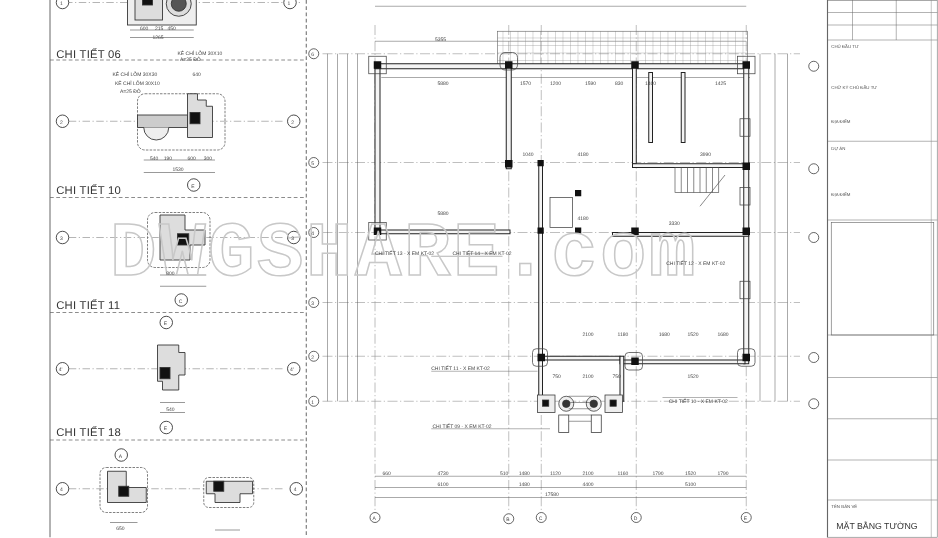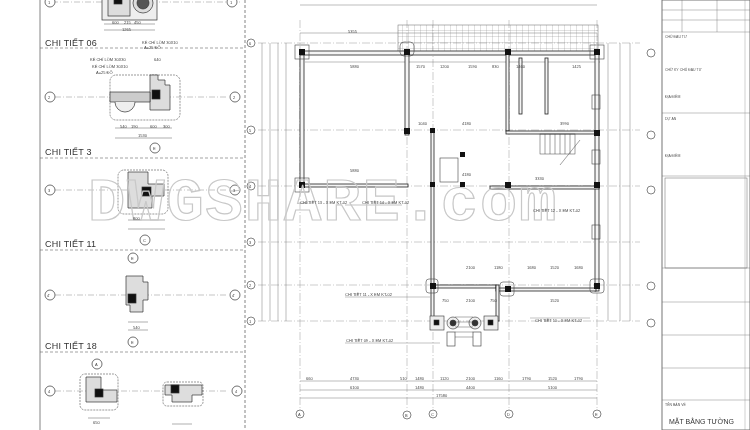--- a/index.html
+++ b/index.html
@@ -260,21 +260,21 @@
     <line x1="662" y1="335" x2="750" y2="335" stroke-width="0.4"></line>
     <line x1="662" y1="368" x2="750" y2="368" stroke-width="0.4"></line>
     <line x1="662" y1="400" x2="750" y2="400" stroke-width="0.4"></line>
   </g>
   <line x1="745" y1="0" x2="745" y2="430" stroke="#888" stroke-width="0.4"></line>
 </svg>
 
 <div class="watermark">DWGSHARE.com</div>
 
 <div class="lbl detail-title" style="left:45px;top:38px;">CHI TIẾT 06</div>
-<div class="lbl detail-title" style="left:45px;top:147px;">CHI TIẾT 3</div>
+<div class="lbl detail-title" style="left:45px;top:147px;">CHI TIẾT 10</div>
 <div class="lbl detail-title" style="left:45px;top:239px;">CHI TIẾT 11</div>
 <div class="lbl detail-title" style="left:45px;top:341px;">CHI TIẾT 18</div>
 
 <div class="lbl tiny" style="left:142px;top:40px;">KẺ CHỈ LÕM 30X10</div>
 <div class="lbl tiny" style="left:144px;top:45px;">A=25 ĐÔ</div>
 <div class="lbl tiny" style="left:90px;top:57px;">KẺ CHỈ LÕM 30X30</div>
 <div class="lbl tiny" style="left:92px;top:64px;">KẺ CHỈ LÕM 30X10</div>
 <div class="lbl tiny" style="left:96px;top:70px;">A=25 ĐÔ</div>
 
 <div class="lbl tiny" style="left:112px;top:20px;">600</div>

